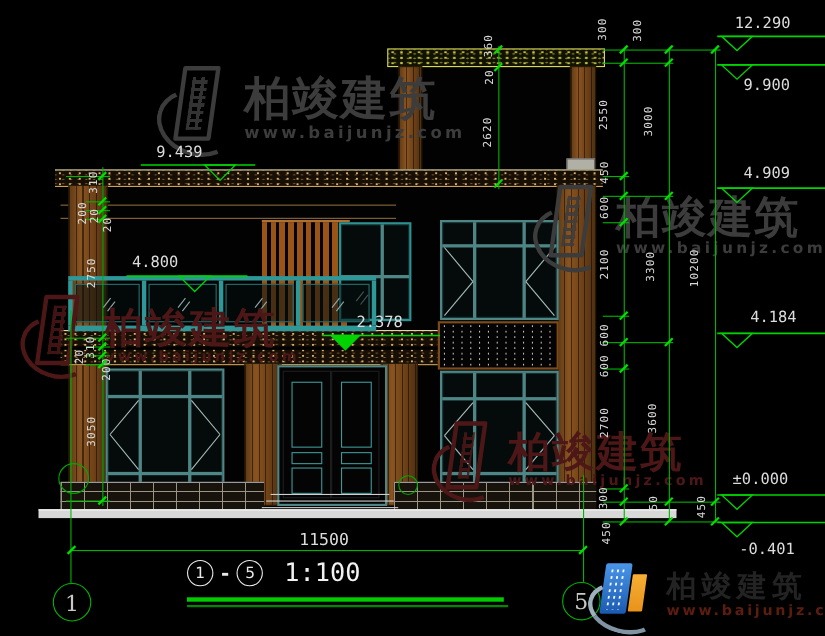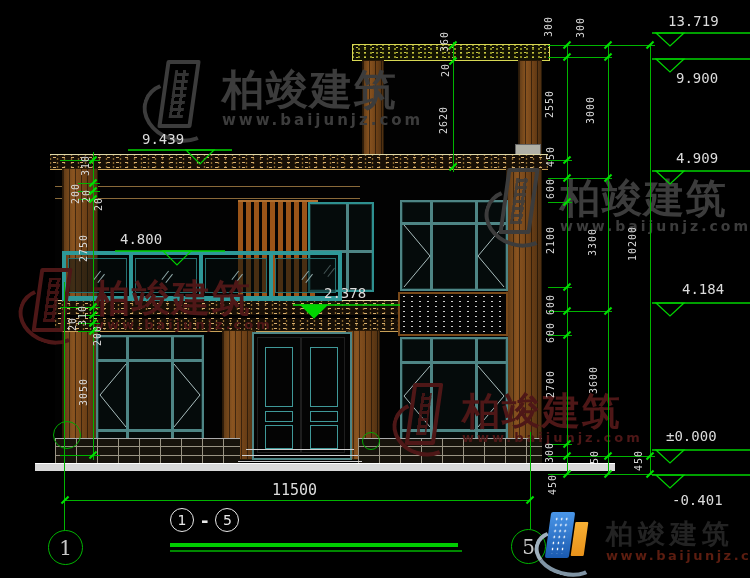--- a/index.html
+++ b/index.html
@@ -350,21 +350,21 @@
     </svg>
   <svg class="emk" style="left:115px;top:250px" width="110" height="17">
       <line x1="0" y1="1" x2="110" y2="1"></line>
       <polygon points="48,1 76,1 62,15"></polygon>
     </svg>
   <svg class="emk fill" style="left:293px;top:304px" width="107" height="16">
       <line x1="0" y1="1" x2="107" y2="1"></line>
       <polygon points="8,1 34,1 21,14"></polygon>
     </svg>
 
-  <span class="etxt" style="left:668px;top:13px">13.719</span>
+  <span class="etxt" style="left:668px;top:13px">12.290</span>
   <span class="etxt" style="left:676px;top:70px">9.900</span>
   <span class="etxt" style="left:676px;top:150px">4.909</span>
   <span class="etxt" style="left:682px;top:281px">4.184</span>
   <span class="etxt" style="left:666px;top:428px">±0.000</span>
   <span class="etxt" style="left:672px;top:492px">-0.401</span>
   <span class="etxt" style="left:142px;top:131px">9.439</span>
   <span class="etxt" style="left:120px;top:231px">4.800</span>
   <span class="etxt" style="left:324px;top:285px">2.378</span>
 
   <span class="vdim" style="left:543px;top:16px">300</span>
@@ -407,20 +407,21 @@
       <span>1</span>
     </div>
   <div class="bubble" style="left:511px;top:529px">
       <span>5</span>
     </div>
 
   <div class="title-row" style="left:170px;top:508px">
     <span class="circ">1</span>
     <span class="tdash">-</span>
     <span class="circ">5</span>
+    <span class="tscale">1:100</span>
   </div>
   <div class="abs" style="left:170px;top:543px;width:288px;height:4px;background:#00cc00;z-index:7"></div>
   <div class="abs" style="left:170px;top:550px;width:292px;height:2px;background:#008800;z-index:7"></div>
 
   <div class="logo" style="left:536px;top:510px">
     <div class="lg-icon">
       <div class="lg-sw"></div>
       <div class="lg-b1">
           <div class="lg-dots"></div>
         </div>

